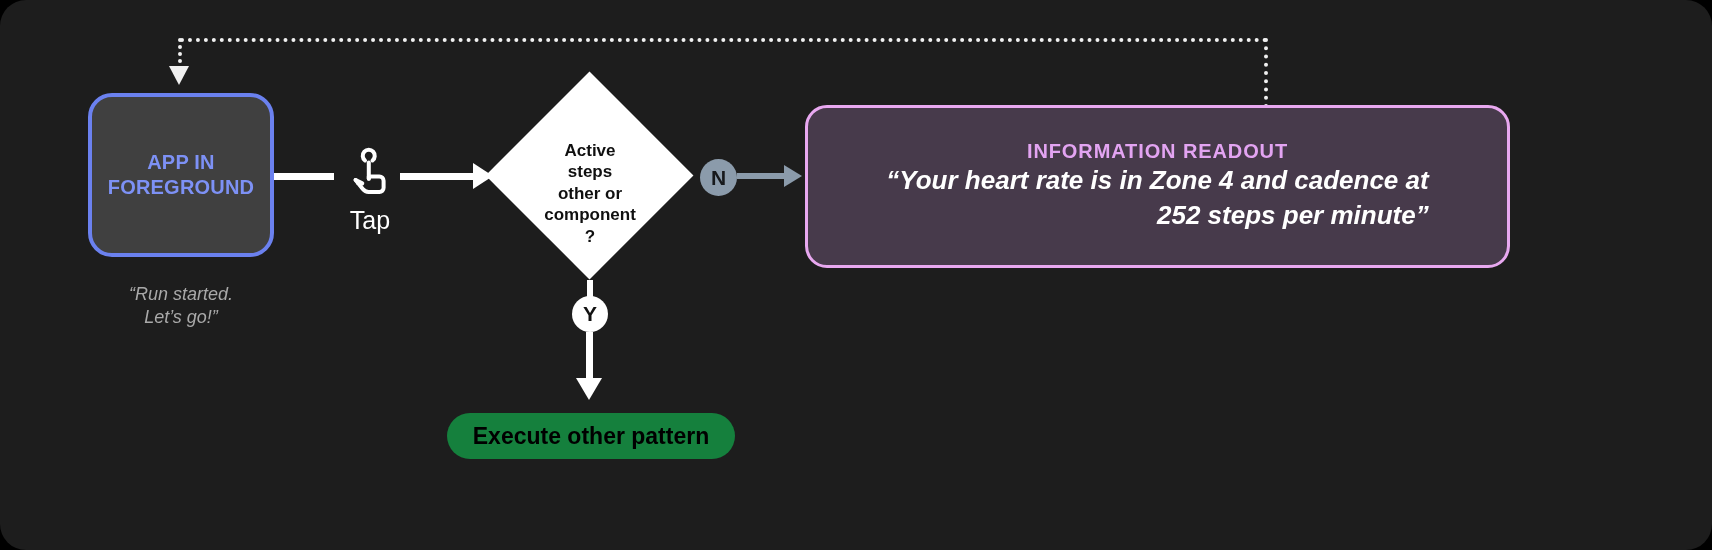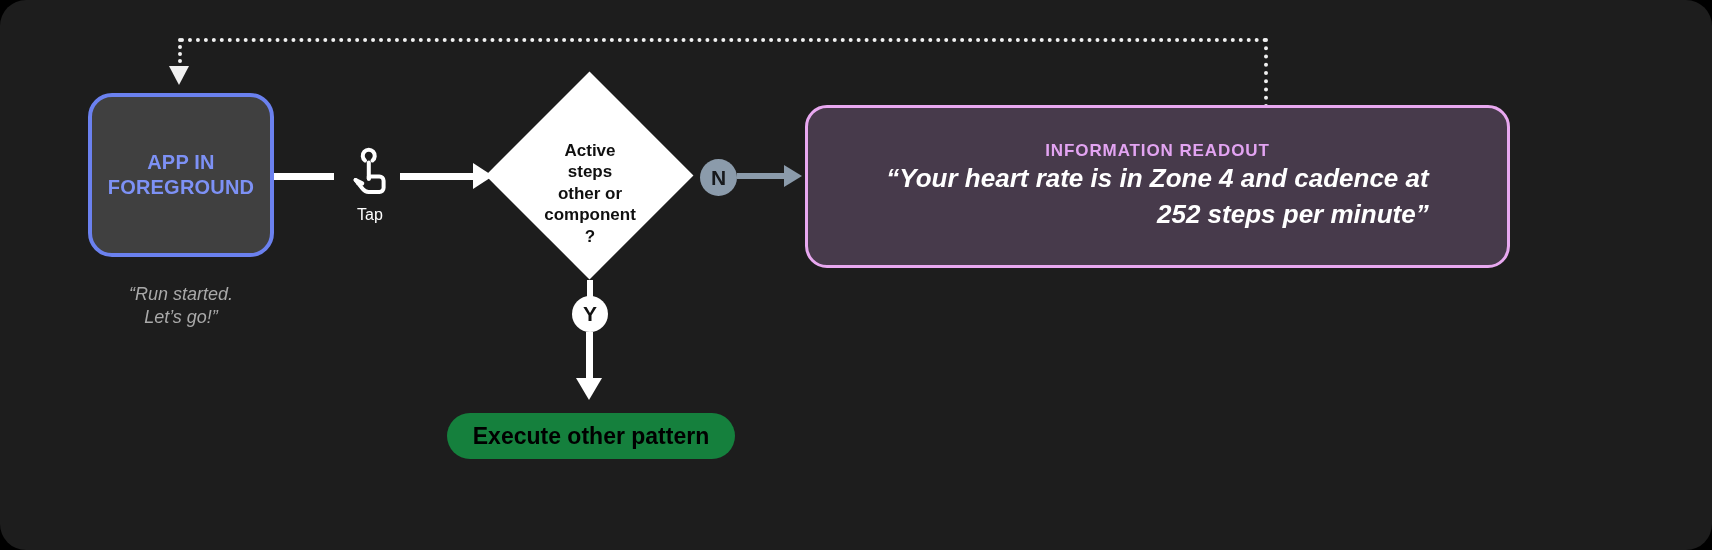--- a/index.html
+++ b/index.html
@@ -65,21 +65,21 @@
   }
   #tap-icon {
     left: 341px; top: 145px;
     width: 56px; height: 56px;
   }
   #tap-label {
     left: 330px; top: 206px;
     width: 80px;
     text-align: center;
     color: #ffffff;
-    font-size: 16px;
+    font-size: 25px;
     font-weight: 400;
   }
   
   #tap-line-b {
     left: 400px; top: 173px;
     width: 76px; height: 7px;
     background: #ffffff;
   }
   #tap-arrowhead {
     left: 473px; top: 163px;
@@ -148,21 +148,21 @@
     background: #473a4b;
     border: 3px solid #e8a8f0;
     border-radius: 22px;
     display: flex;
     flex-direction: column;
     align-items: center;
     justify-content: center;
   }
   #readout .ro-title {
     color: #e3a4f2;
-    font-size: 17px;
+    font-size: 20px;
     font-weight: 700;
     letter-spacing: .9px;
   }
   #readout .ro-body {
     color: #ffffff;
     font-size: 26px;
     font-weight: 700;
     font-style: italic;
     line-height: 1.36;
     text-align: right;

